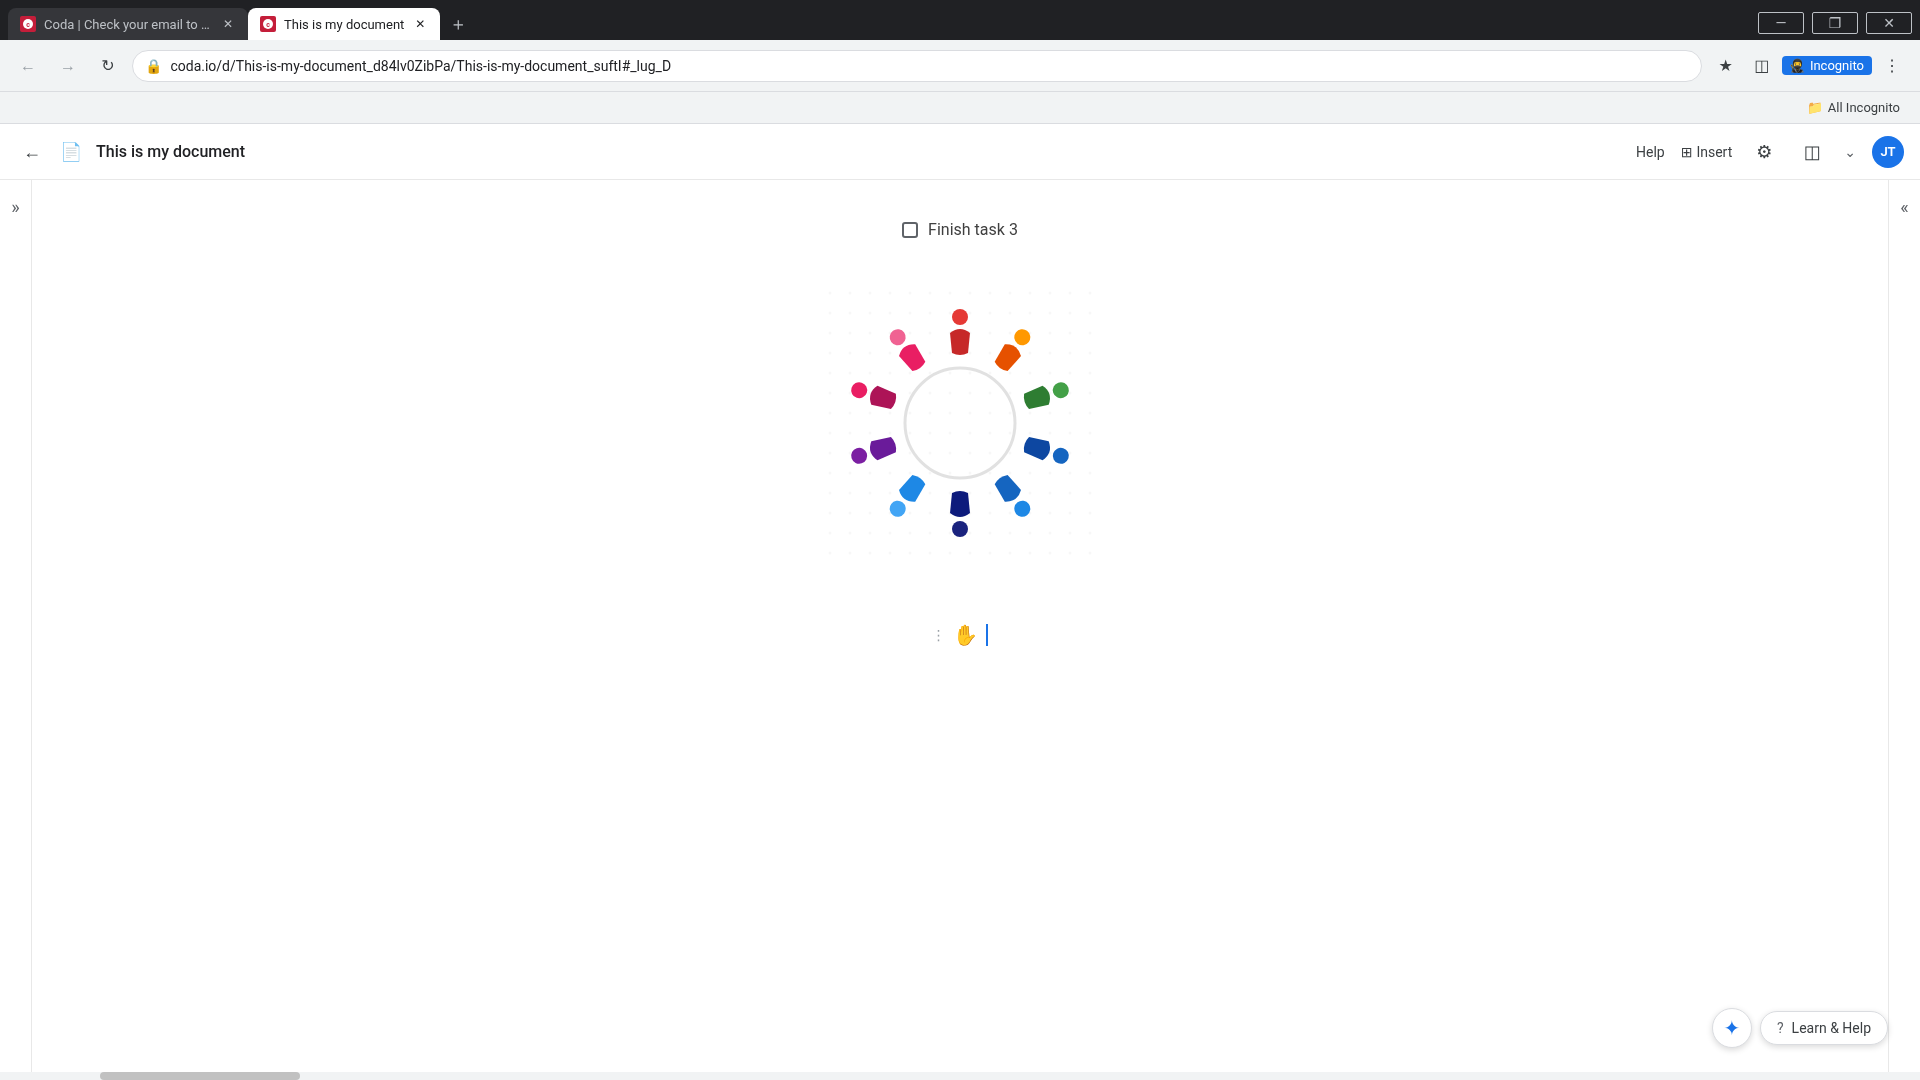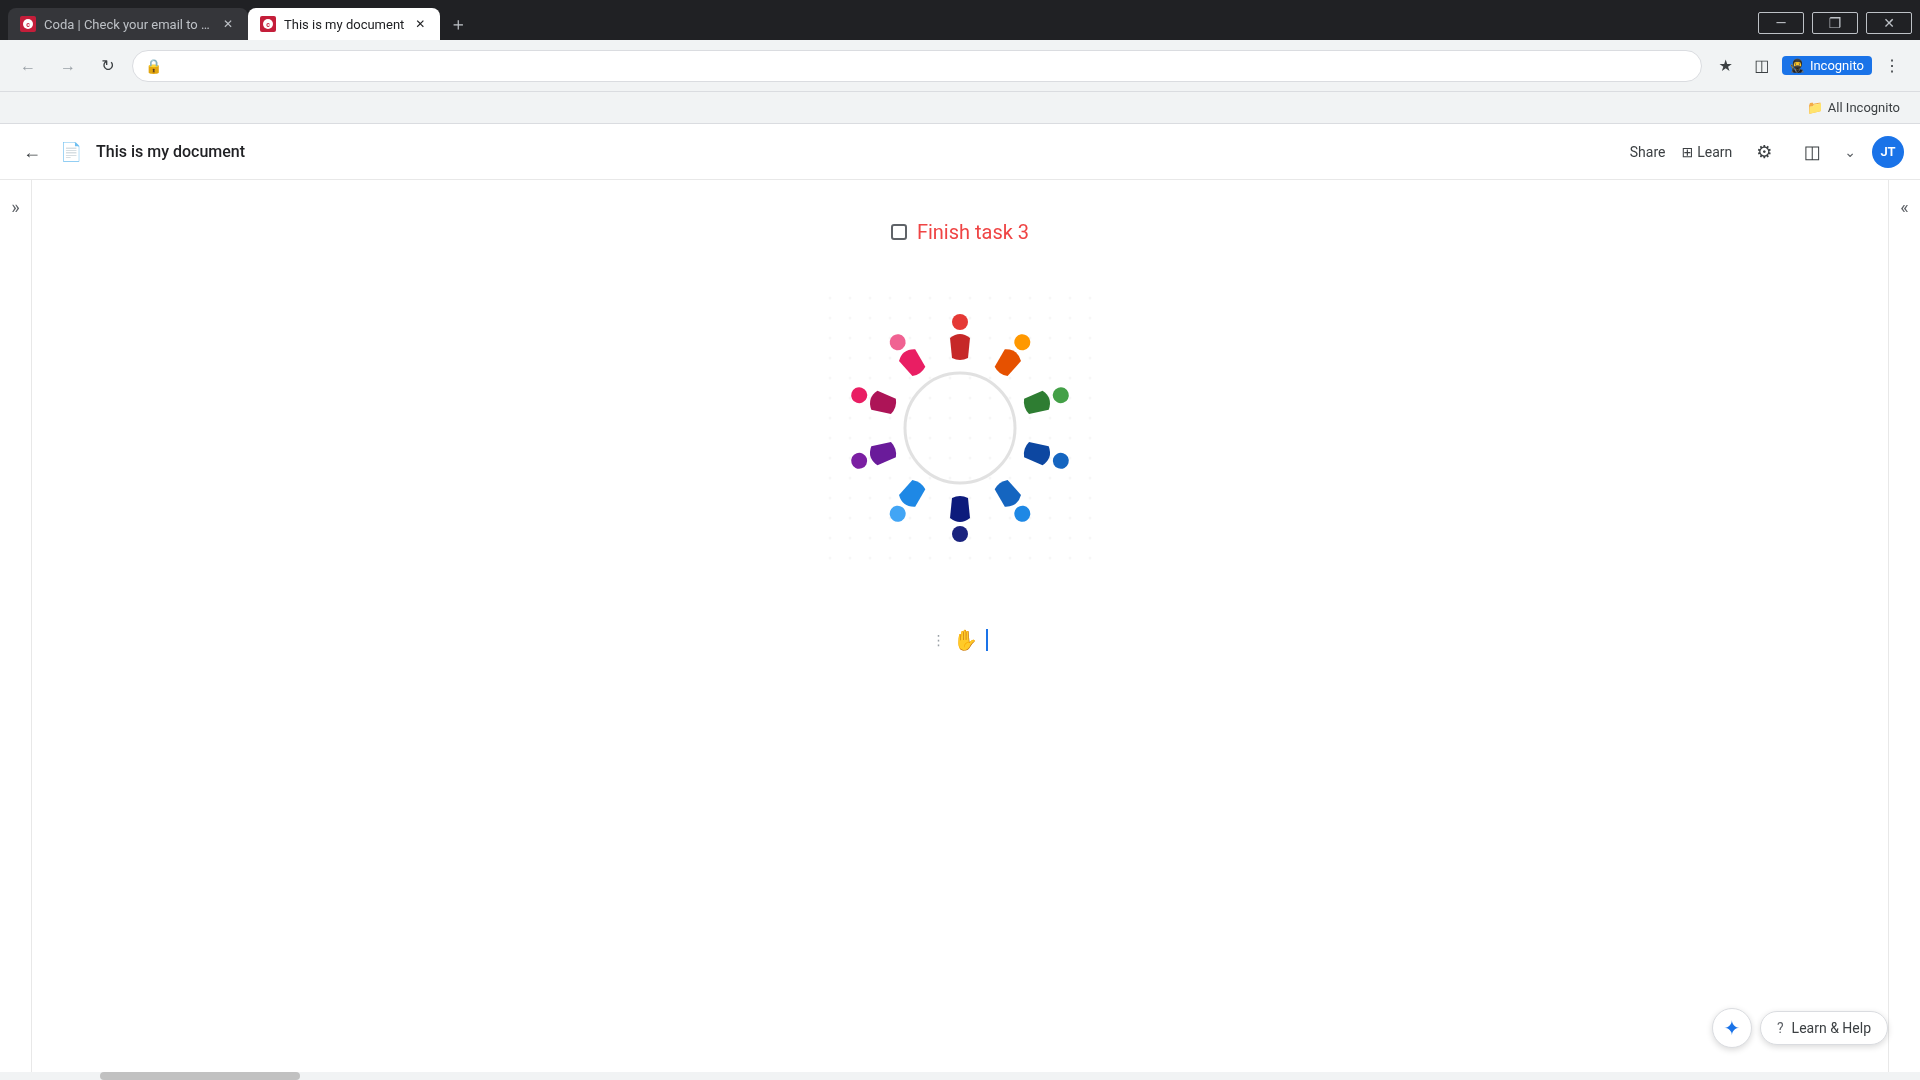--- a/index.html
+++ b/index.html
@@ -345,22 +345,22 @@
     .task-checkbox {
       width: 16px;
       height: 16px;
       border: 2px solid #5f6368;
       border-radius: 3px;
       cursor: pointer;
       flex-shrink: 0;
     }
 
     .task-label {
-      font-size: 20px;
-      color: #ef4444;
+      font-size: 16px;
+      color: #404040;
     }
 
     
     .coda-logo-container {
       display: flex;
       justify-content: center;
       align-items: center;
       width: 100%;
       margin: 20px 0 40px 0;
     }
@@ -527,20 +527,21 @@
     </div>
   </div>
 
   <div class="browser-toolbar">
     <div class="nav-btn disabled">←</div>
     <div class="nav-btn disabled">→</div>
     <div class="nav-btn">↻</div>
 
     <div class="address-bar">
       <span class="lock-icon">🔒</span>
+      <span class="address-url">coda.io/d/This-is-my-document_d84lv0ZibPa/This-is-my-document_suftI#_lug_D</span>
     </div>
 
     <div class="toolbar-actions">
       <div class="toolbar-icon-btn">★</div>
       <div class="toolbar-icon-btn">◫</div>
       <div class="incognito-badge">
         <span>🥷</span>
         <span>Incognito</span>
       </div>
       <div class="toolbar-icon-btn">⋮</div>
@@ -557,25 +558,25 @@
 
   <div class="app-area">
 
     <div class="app-header">
       <div class="header-back">←</div>
       <div class="doc-icon">📄</div>
       <span class="doc-title">This is my document</span>
 
       <div class="header-actions">
         <div class="share-btn">
-          <span>Share</span>
+          <span>Help</span>
         </div>
         <div class="insert-btn">
           <span>⊞</span>
-          <span>Learn</span>
+          <span>Insert</span>
         </div>
         <div class="settings-icon">⚙</div>
         <div class="view-icon">◫</div>
         <div style="display:flex;align-items:center;gap:4px;">
           <span style="font-size:14px;color:#5f6368;">⌄</span>
         </div>
         <div class="avatar">
           <span>JT</span>
         </div>
       </div>

